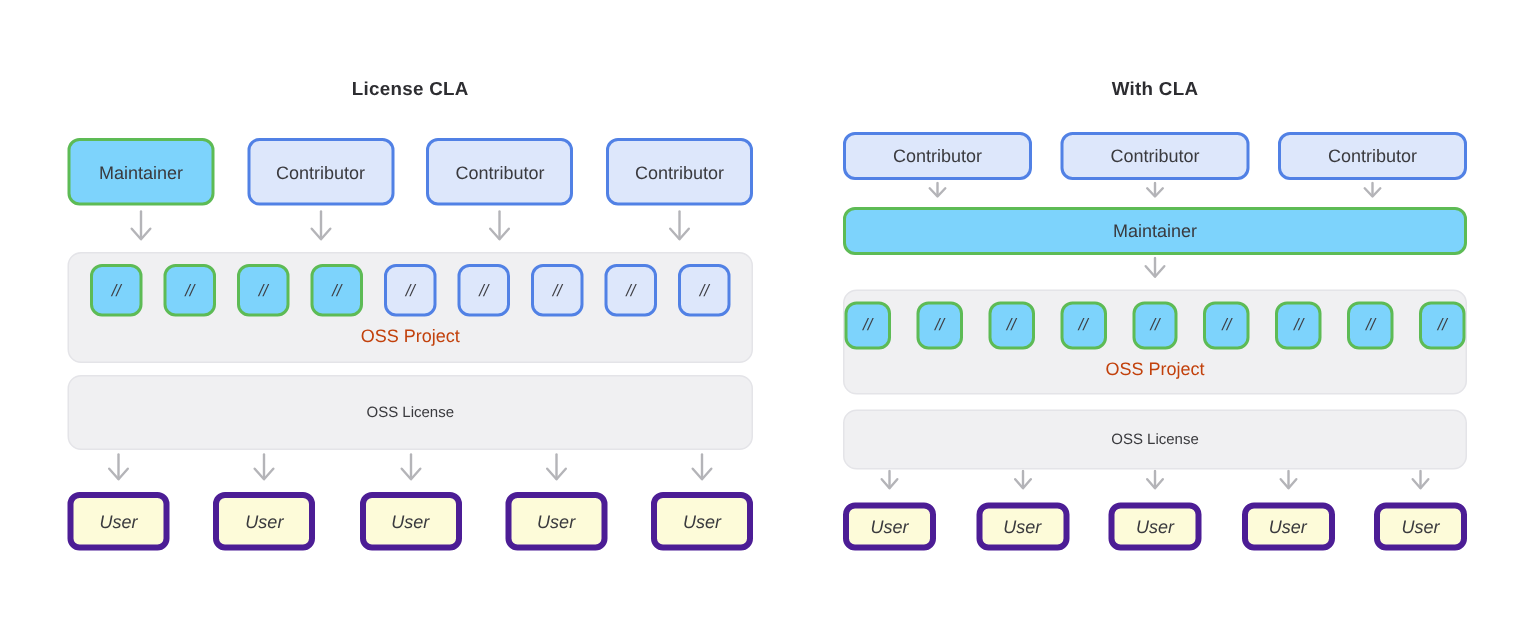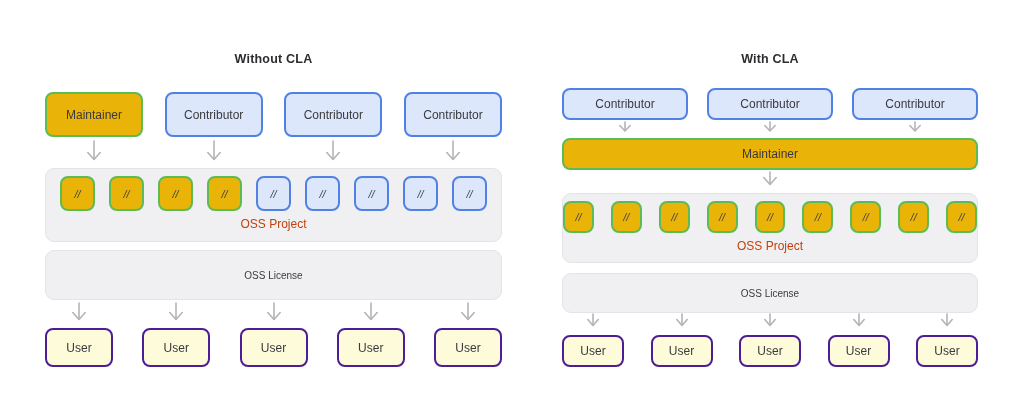--- a/index.html
+++ b/index.html
@@ -9,23 +9,23 @@
   #panel-left  { left:45px;  width:457px; }
   #panel-right { left:562px; width:416px; }
 
   .title { position:absolute; top:52px; left:0; width:100%; text-align:center;
            font-size:12.5px; font-weight:bold; color:#2d2d31; letter-spacing:.2px; }
 
   .row { position:absolute; left:0; width:100%; display:flex; justify-content:space-between; }
 
   .box { box-sizing:border-box; border-radius:8px; display:flex; align-items:center;
          justify-content:center; font-size:12px; color:#3a3a3e; background:#fff; }
-  .green  { background:#eab308; border:2px solid #5dbb55; }
+  .green  { background:#7dd3fc; border:2px solid #5dbb55; }
   .blue   { background:#dde7fb; border:2px solid #5181e5; }
-  .yellow { background:#fdfbd9; border:2px solid #4c1d95; }
+  .yellow { background:#fdfbd9; border:4px solid #4c1d95;font-style:italic; }
 
   
   #panel-left .actors-row   { top:92px; }
   #panel-left .actor        { width:98px; height:45px; }
   #panel-left .arrow-row-1  { top:140px; }
   #panel-left .aw1          { width:98px; display:flex; justify-content:center; }
   #panel-left .project      { top:168px; height:74px; }
   #panel-left .chip         { width:35px; height:35px; }
   #panel-left .chips        { padding-top:7px; gap:14px; }
   #panel-left .license      { top:250px; height:50px; }
@@ -63,21 +63,21 @@
   .arrow svg { display:block; }
   .arrow path, .arrow line, .arrow polyline { stroke:#b4b4b8; stroke-width:1.6;
            fill:none; stroke-linecap:round; stroke-linejoin:round; }
 </style>
 </head>
 <body>
 
 <div class="canvas">
 
   <section class="panel" id="panel-left">
-    <div class="title">Without CLA</div>
+    <div class="title">License CLA</div>
 
     <div class="row actors-row">
       <div class="box actor green">Maintainer</div>
       <div class="box actor blue">Contributor</div>
       <div class="box actor blue">Contributor</div>
       <div class="box actor blue">Contributor</div>
     </div>
 
     <div class="row arrow-row-1">
       <span class="aw1 arrow">

